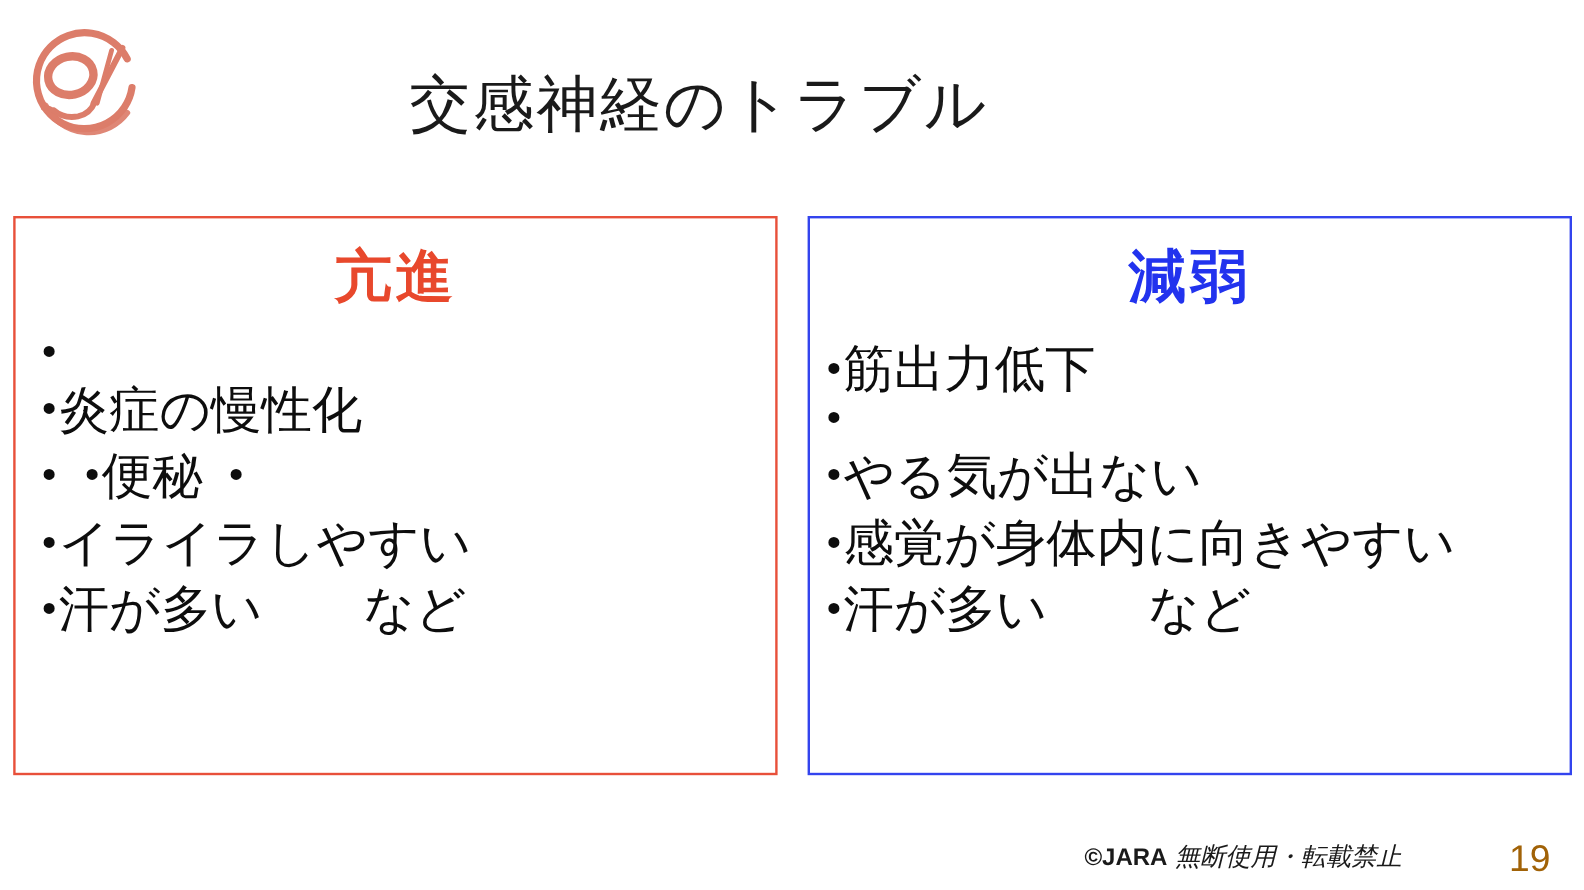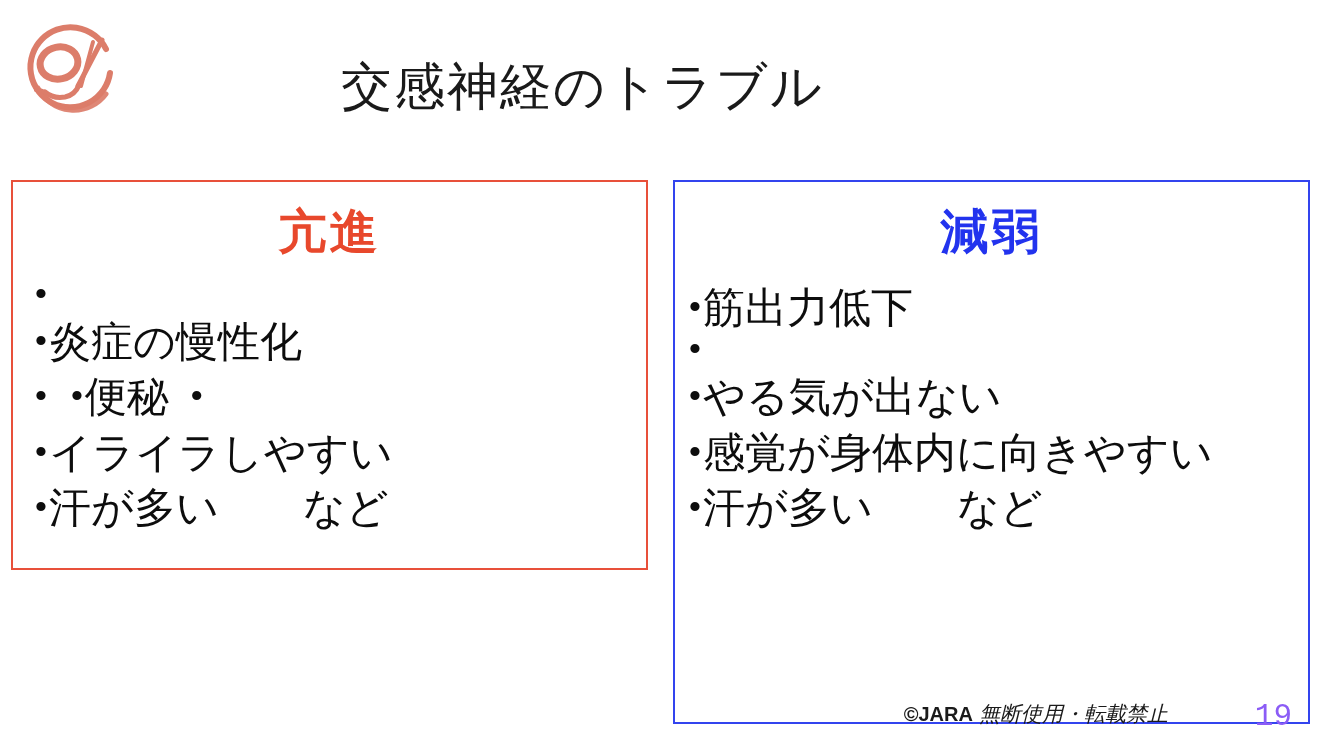--- a/index.html
+++ b/index.html
@@ -43,28 +43,28 @@
   
   .panel {
     position: absolute;
     box-sizing: border-box;
     background: #ffffff;
   }
   #panel-hyper {
     left: 11px;
     top: 180px;
     width: 637px;
-    height: 390px;
+    height: 466px;
     border: 2px solid #e8503a;
   }
   #panel-weak {
     left: 673px;
     top: 180px;
     width: 637px;
-    height: 544px;
+    height: 466px;
     border: 2px solid #3344ee;
   }
 
   .panel-heading {
     text-align: center;
     font-weight: bold;
     font-size: 48px;
     line-height: 1.0;
     margin-top: 26px;
     letter-spacing: 3px;
@@ -118,22 +118,21 @@
   }
   #footer-copy .copy-note {
     font-size: 21px;
     font-style: italic;
   }
   #page-number {
     position: absolute;
     right: 28px;
     bottom: 8px;
     font-size: 31px;
-    color: #8b5cf6;
-    font-family: Liberation Mono, monospace;
+    color: #a16207;
   }
 </style>
 </head>
 <body>
 
 <div id="logo">
   <svg viewBox="0 0 104 104" width="104" height="104" aria-hidden="true">
     <g fill="none" stroke="#dc7d6a" stroke-linecap="round">
       <path d="M88 33 A40 40 0 1 0 92 57" stroke-width="6"></path>
       <path d="M20 72 A40 40 0 0 0 88 78" stroke-width="5" opacity="0.92"></path>

